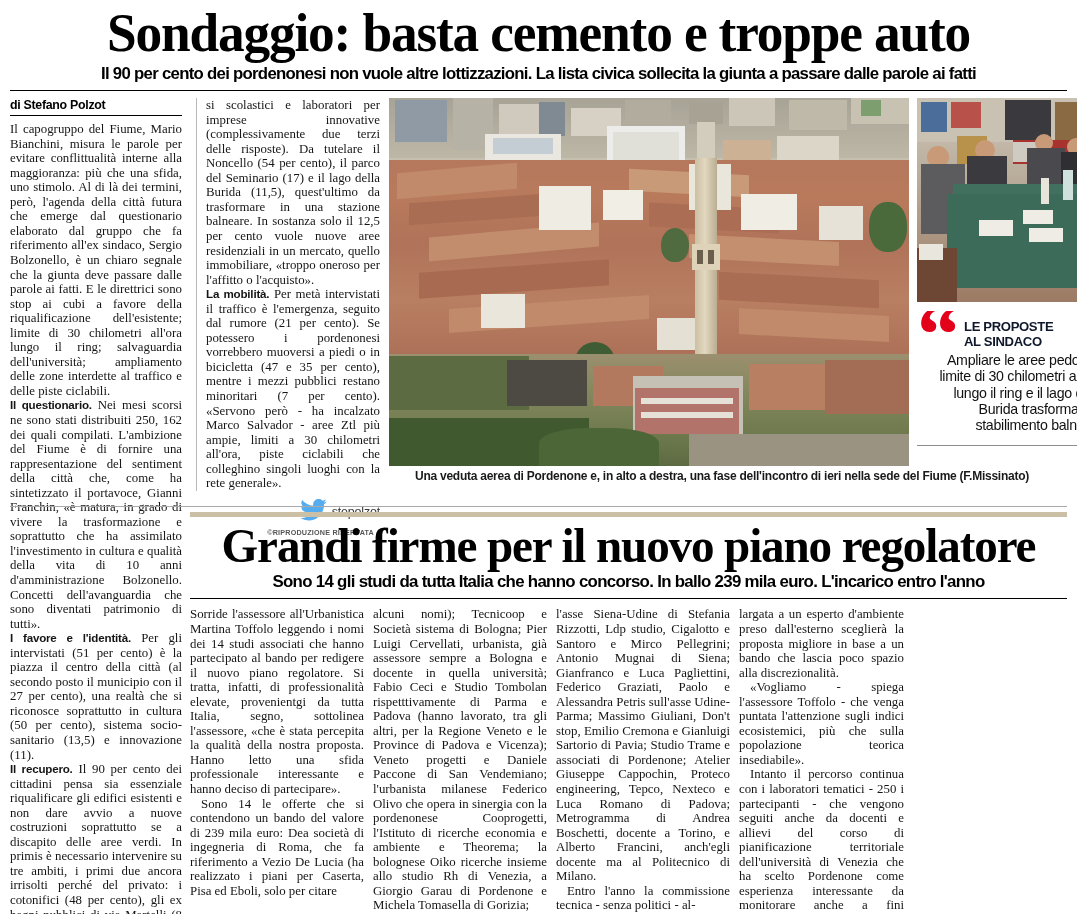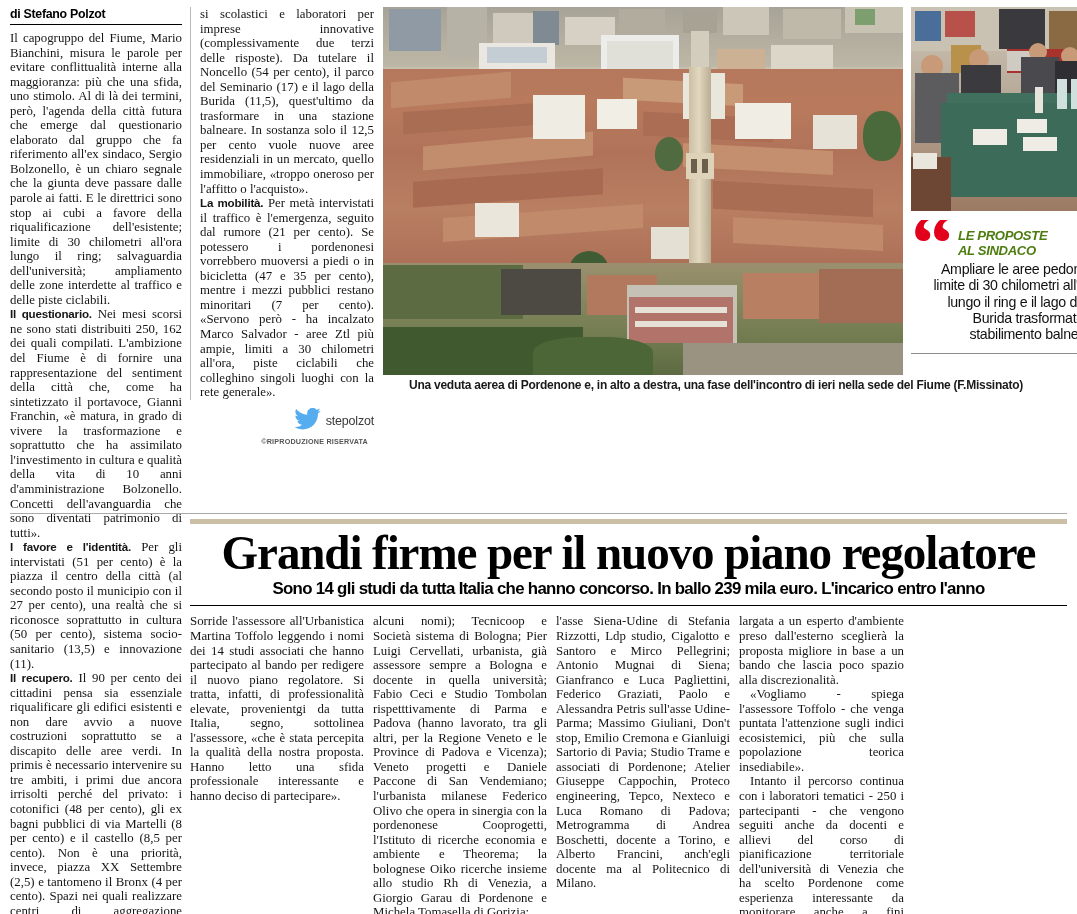--- a/index.html
+++ b/index.html
@@ -39,21 +39,21 @@
     hyphens:auto;-webkit-hyphens:auto;color:#151515;
   }
   .body-col p{margin:0;text-indent:0;}
   .body-col p.indent{text-indent:11px;}
   .lead{font-family:"Liberation Sans",sans-serif;font-weight:700;
         font-size:11.6px;letter-spacing:-0.2px;}
 
   
   .top-area{position:relative;display:flex;gap:0;margin-top:7px;height:393px;}
   .tcol{width:172px;flex:0 0 172px;}
-  .tcol.c1{padding-right:8px;border-right:1px solid #b9b9b9;}
+  .tcol.c1{padding-right:14px;border-right:1px solid #b9b9b9;}
   .tcol.c2{padding-left:9px;width:174px;flex:0 0 174px;}
   .photo-main{flex:0 0 520px;width:520px;margin-left:9px;}
   .right-rail{flex:0 0 187px;width:187px;margin-left:8px;}
 
   
   .img-frame{position:relative;overflow:hidden;background:#cfcabd;}
   .aerial{height:368px;width:520px;}
   .aerial .sky{position:absolute;inset:0;
     background:
       linear-gradient(180deg,#b9b4a8 0%,#c4bdae 12%,#cfc6b4 30%,#c9bfae 65%,#bdb4a4 100%);}
@@ -124,20 +124,25 @@
   .tw-row{display:flex;align-items:center;justify-content:flex-end;
           gap:5px;margin-top:8px;}
   .tw-handle{font-family:"Liberation Sans",sans-serif;font-size:12.5px;
              color:#3a3a3a;letter-spacing:-0.2px;}
 </style>
 </head>
 <body>
 
 <div class="page">
 
+  <div class="masthead">
+    <div class="headline">Sondaggio: basta cemento e troppe auto</div>
+    <div class="subhead">Il 90 per cento dei pordenonesi non vuole altre lottizzazioni. La lista civica sollecita la giunta a passare dalle parole ai fatti</div>
+    <div class="rule-top"></div>
+  </div>
 
   <div class="top-area">
 
     <div class="tcol c1">
       <div class="byline">di Stefano Polzot</div>
       <div class="body-col">
         <p><span>Il capogruppo del Fiume, Mario Bianchini, misura le parole per evitare conflittualità interne alla maggioranza: più che una sfida, uno stimolo. Al di là dei termini, però, l'agenda della città futura che emerge dal questionario elaborato dal gruppo che fa riferimento all'ex sindaco, Sergio Bolzonello, è un chiaro segnale che la giunta deve passare dalle parole ai fatti. E le direttrici sono stop ai cubi a favore della riqualificazione dell'esistente; limite di 30 chilometri all'ora lungo il ring; salvaguardia dell'università; ampliamento delle zone interdette al traffico e delle piste ciclabili.</span></p>
         <p><span class="lead">Il questionario.</span><span> Nei mesi scorsi ne sono stati distribuiti 250, 162 dei quali compilati. L'ambizione del Fiume è di fornire una rappresentazione del sentiment della città che, come ha sintetizzato il portavoce, Gianni Franchin, «è matura, in grado di vivere la trasformazione e soprattutto che ha assimilato l'investimento in cultura e qualità della vita di 10 anni d'amministrazione Bolzonello. Concetti dell'avanguardia che sono diventati patrimonio di tutti».</span></p>
         <p><span class="lead">I favore e l'identità.</span><span> Per gli intervistati (51 per cento) è la piazza il centro della città (al secondo posto il municipio con il 27 per cento), una realtà che si riconosce soprattutto in cultura (50 per cento), sistema socio-sanitario (13,5) e innovazione (11).</span></p>
         <p><span class="lead">Il recupero.</span><span> Il 90 per cento dei cittadini pensa sia essenziale riqualificare gli edifici esistenti e non dare avvio a nuove costruzioni soprattutto se a discapito delle aree verdi. In primis è necessario intervenire su tre ambiti, i primi due ancora irrisolti perché del privato: i cotonifici (48 per cento), gli ex bagni pubblici di via Martelli (8 per cento) e il castello (8,5 per cento). Non è una priorità, invece, piazza XX Settembre (2,5) e tantomeno il Bronx (4 per cento). Spazi nei quali realizzare centri di aggregazione multiculturali, comples-</span></p>
@@ -259,21 +264,21 @@
         <div class="blk" style="position:absolute;left:124px;top:80px;width:8px;height:26px;background:#e7e4dc;"></div>
         <div class="blk" style="position:absolute;left:146px;top:72px;width:10px;height:30px;background:#cfe0dd;"></div>
         <div class="blk" style="position:absolute;left:160px;top:72px;width:10px;height:30px;background:#cfe0dd;"></div>
         <div class="blk" style="position:absolute;left:0;top:150px;width:40px;height:54px;background:#6e4634;"></div>
         <div class="blk" style="position:absolute;left:2px;top:146px;width:24px;height:16px;background:#e9e6de;"></div>
       </div>
 
       <div class="quotebox">
         <div class="qhead">
           <span class="qmark" style="color: rgb(227, 0, 27);">“</span>
-          <span class="qtitle" style="color: #4d7c0f; font-style: italic;">
+          <span class="qtitle" style="color: #0f172a;">
             <span>LE PROPOSTE</span><br>
             <span>AL SINDACO</span>
           </span>
         </div>
         <div class="qtext">Ampliare le aree pedonali, limite di 30 chilometri all'ora lungo il ring e il lago della Burida trasformato in stabilimento balneare</div>
         <div class="q-rule"></div>
       </div>
     </div>
   </div>
 
@@ -284,32 +289,34 @@
     <div class="headline2">Grandi firme per il nuovo piano regolatore</div>
     <div class="subhead2">Sono 14 gli studi da tutta Italia che hanno concorso. In ballo 239 mila euro. L'incarico entro l'anno</div>
     <div class="rule-b"></div>
 
     <div class="bcols">
 
 
       <div class="bcol">
         <div class="body-col">
           <p><span>Sorride l'assessore all'Urbanistica Martina Toffolo leggendo i nomi dei 14 studi associati che hanno partecipato al bando per redigere il nuovo piano regolatore. Si tratta, infatti, di professionalità elevate, provenientgi da tutta Italia, segno, sottolinea l'assessore, «che è stata percepita la qualità della nostra proposta. Hanno letto una sfida professionale interessante e hanno deciso di partecipare».</span></p>
+          <p class="indent"><span>Sono 14 le offerte che si contendono un bando del valore di 239 mila euro: Dea società di ingegneria di Roma, che fa riferimento a Vezio De Lucia (ha realizzato i piani per Caserta, Pisa ed Eboli, solo per citare</span></p>
         </div>
       </div>
 
       <div class="bcol">
         <div class="body-col">
           <p><span>alcuni nomi); Tecnicoop e Società sistema di Bologna; Pier Luigi Cervellati, urbanista, già assessore sempre a Bologna e docente in quella università; Fabio Ceci e Studio Tombolan rispetttivamente di Parma e Padova (hanno lavorato, tra gli altri, per la Regione Veneto e le Province di Padova e Vicenza); Veneto progetti e Daniele Paccone di San Vendemiano; l'urbanista milanese Federico Olivo che opera in sinergia con la pordenonese Cooprogetti, l'Istituto di ricerche economia e ambiente e Theorema; la bolognese Oiko ricerche insieme allo studio Rh di Venezia, a Giorgio Garau di Pordenone e Michela Tomasella di Gorizia;</span></p>
         </div>
       </div>
 
       <div class="bcol">
         <div class="body-col">
           <p><span>l'asse Siena-Udine di Stefania Rizzotti, Ldp studio, Cigalotto e Santoro e Mirco Pellegrini; Antonio Mugnai di Siena; Gianfranco e Luca Pagliettini, Federico Graziati, Paolo e Alessandra Petris sull'asse Udine-Parma; Massimo Giuliani, Don't stop, Emilio Cremona e Gianluigi Sartorio di Pavia; Studio Trame e associati di Pordenone; Atelier Giuseppe Cappochin, Proteco engineering, Tepco, Nexteco e Luca Romano di Padova; Metrogramma di Andrea Boschetti, docente a Torino, e Alberto Francini, anch'egli docente ma al Politecnico di Milano.</span></p>
+          <p class="indent"><span>Entro l'anno la commissione tecnica - senza politici - al-</span></p>
         </div>
       </div>
 
       <div class="bcol last">
         <div class="body-col">
           <p><span>largata a un esperto d'ambiente preso dall'esterno sceglierà la proposta migliore in base a un bando che lascia poco spazio alla discrezionalità.</span></p>
           <p class="indent"><span>«Vogliamo - spiega l'assessore Toffolo - che venga puntata l'attenzione sugli indici ecosistemici, più che sulla popolazione teorica insediabile».</span></p>
           <p class="indent"><span>Intanto il percorso continua con i laboratori tematici - 250 i partecipanti - che vengono seguiti anche da docenti e allievi del corso di pianificazione territoriale dell'università di Venezia che ha scelto Pordenone come esperienza interessante da monitorare anche a fini didattici.</span><span class="sig">(ste.pol.)</span></p>
         </div>
 

